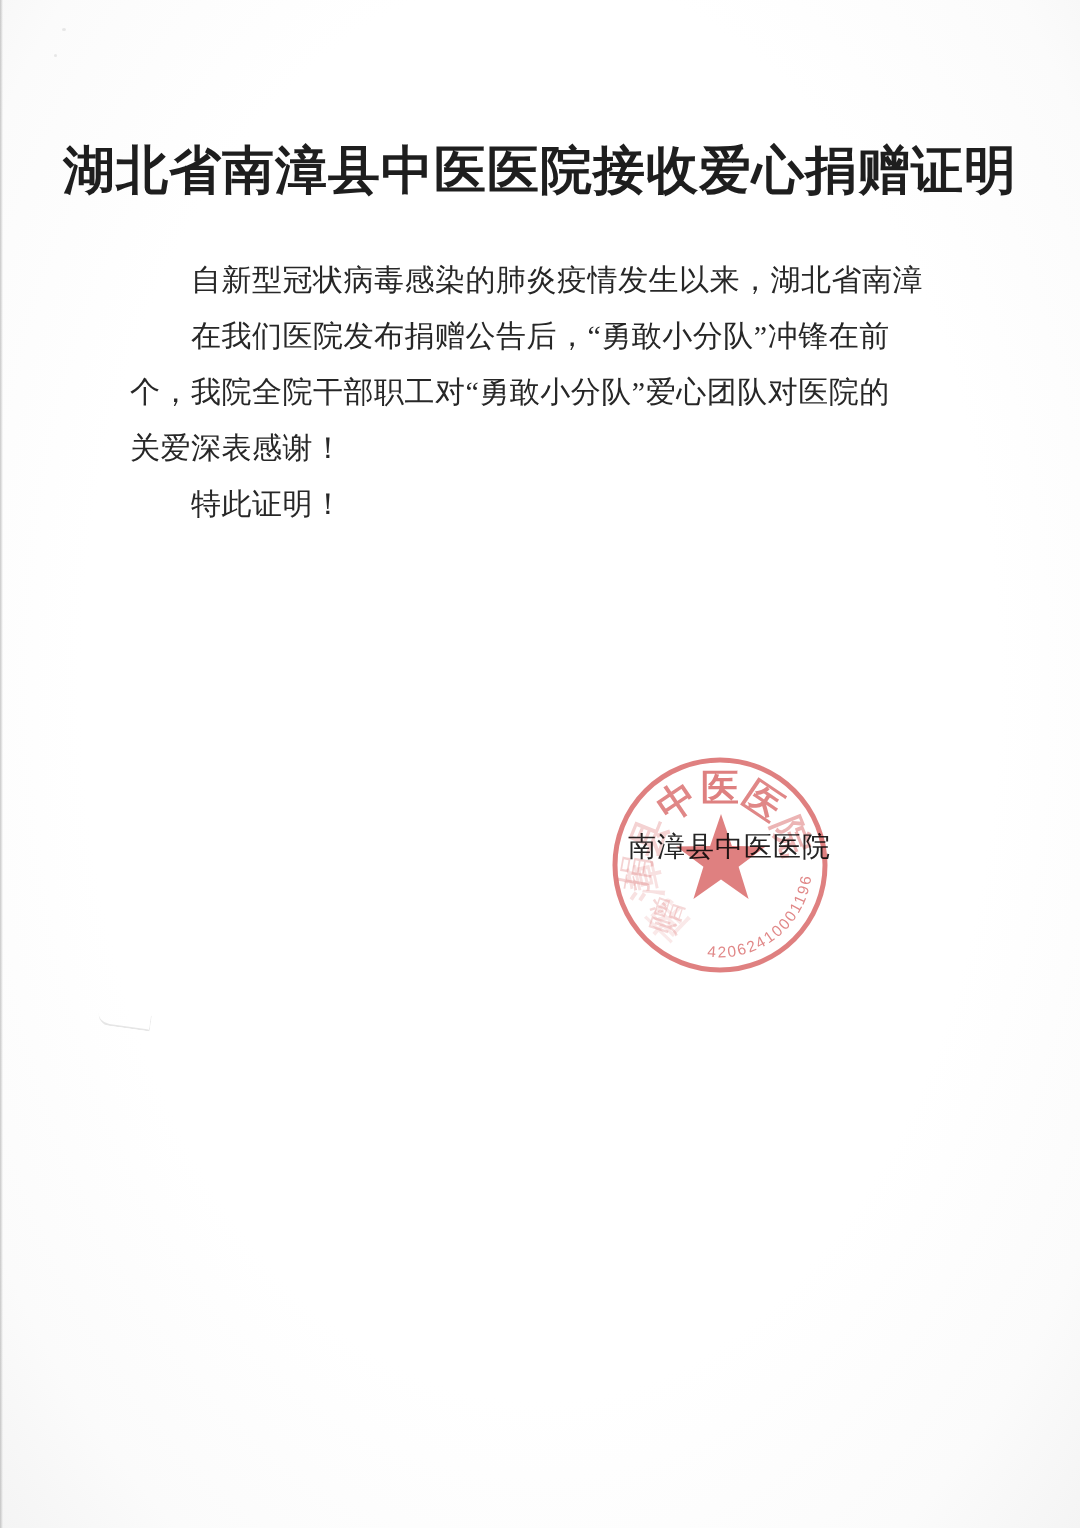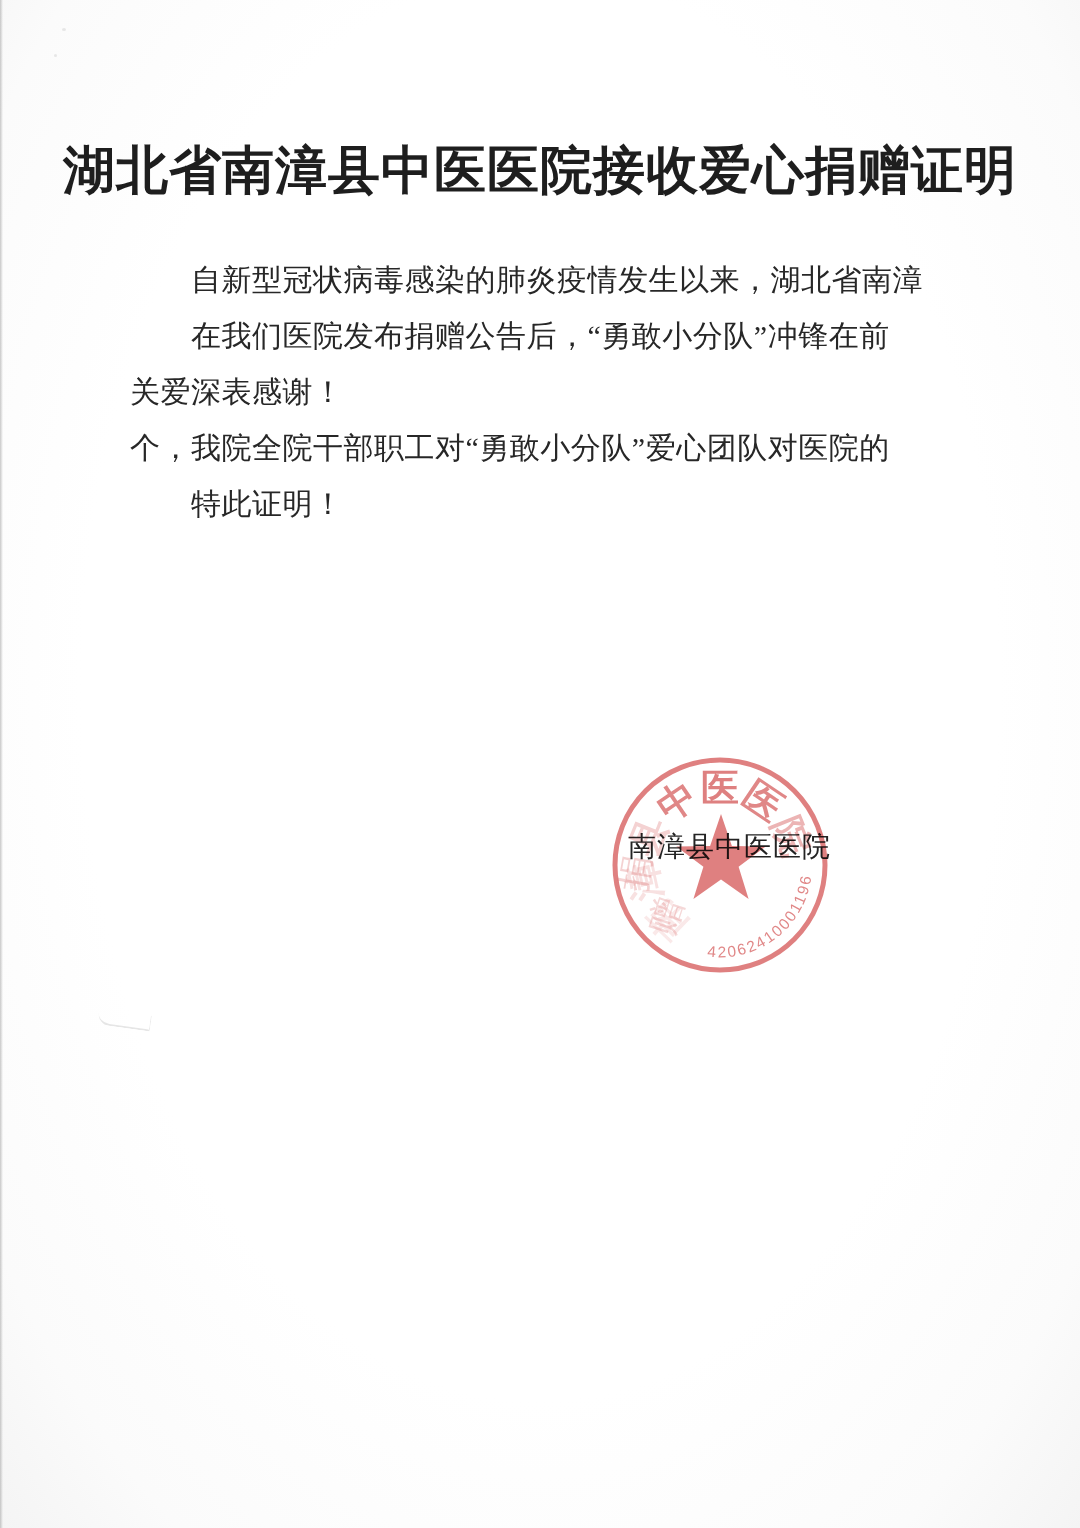--- a/index.html
+++ b/index.html
@@ -81,22 +81,22 @@
   <div class="scan-edge-left"></div>
   <div class="speck speck1"></div>
   <div class="speck speck2"></div>
   <div class="scratch"></div>
 
   <div class="doc-title">湖北省南漳县中医医院接收爱心捐赠证明</div>
 
   <div class="doc-body">
       <div class="line indent">自新型冠状病毒感染的肺炎疫情发生以来，湖北省南漳</div>
       <div class="line indent">在我们医院发布捐赠公告后，“勇敢小分队”冲锋在前</div>
+      <div class="line">个，我院全院干部职工对“勇敢小分队”爱心团队对医院的</div>
       <div class="line">关爱深表感谢！</div>
-      <div class="line">个，我院全院干部职工对“勇敢小分队”爱心团队对医院的</div>
       <div class="line indent">特此证明！</div>
     </div>
 
   <div class="signature">南漳县中医医院</div>
 
   <svg class="seal" viewBox="0 0 224 224" xmlns="http://www.w3.org/2000/svg">
     <circle class="seal-ring" cx="112" cy="112" r="105"></circle>
     <polygon class="seal-star" points="113,61 123.9,93 157.7,93.5 130.6,113.7 140.6,146 113,126.5 85.4,146 95.4,113.7 68.3,93.5 102.1,93"></polygon>
     <g>
         <text x="112" y="48" text-anchor="middle" transform="rotate(-136 112 112)" class="seal-char" opacity="0.15">南</text>

